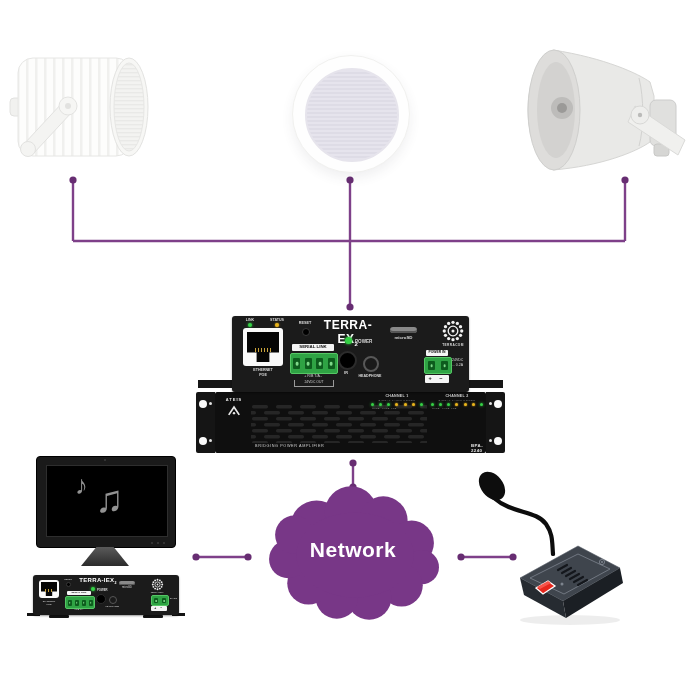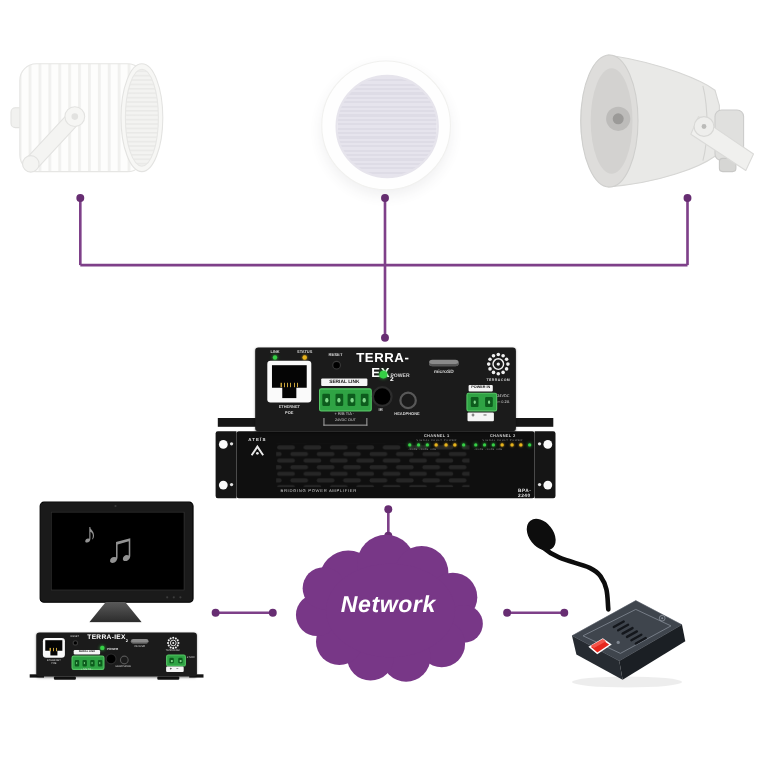--- a/index.html
+++ b/index.html
@@ -318,21 +318,21 @@
       <div class="abs tiny" style="left:114px;top:16px;width:20px;font-size:2.2px;">TERRACOM</div>
       <div class="abs term" style="left:118px;top:20px;width:16px;height:9px;">
         <span class="pin" style="width:4px;height:5px;"></span>
         <span class="pin" style="width:4px;height:5px;"></span>
       </div>
       <div class="abs tiny" style="left:135px;top:22px;width:11px;font-size:2.3px;">24VDC</div>
       <div class="abs wlabel" style="left:118px;top:31px;width:16px;height:5px;font-size:3.4px;letter-spacing:1.5px;line-height:1.4;">+ −</div>
     </div>
   </div>
 
-  <div class="abs" style="left:264px;top:480px;width:178px;height:148px;z-index:1;font-style:italic;">
+  <div class="abs" style="left:264px;top:480px;width:178px;height:148px;z-index:1;">
     <svg width="178" height="148" viewBox="0 0 176 146">
       <g fill="#783787">
         <circle cx="52" cy="46" r="26"></circle>
           <circle cx="86" cy="32" r="26"></circle>
           <circle cx="118" cy="40" r="24"></circle>
         <circle cx="146" cy="62" r="22"></circle>
           <circle cx="156" cy="86" r="17"></circle>
           <circle cx="136" cy="104" r="21"></circle>
         <circle cx="104" cy="116" r="22"></circle>
           <circle cx="72" cy="116" r="21"></circle>

